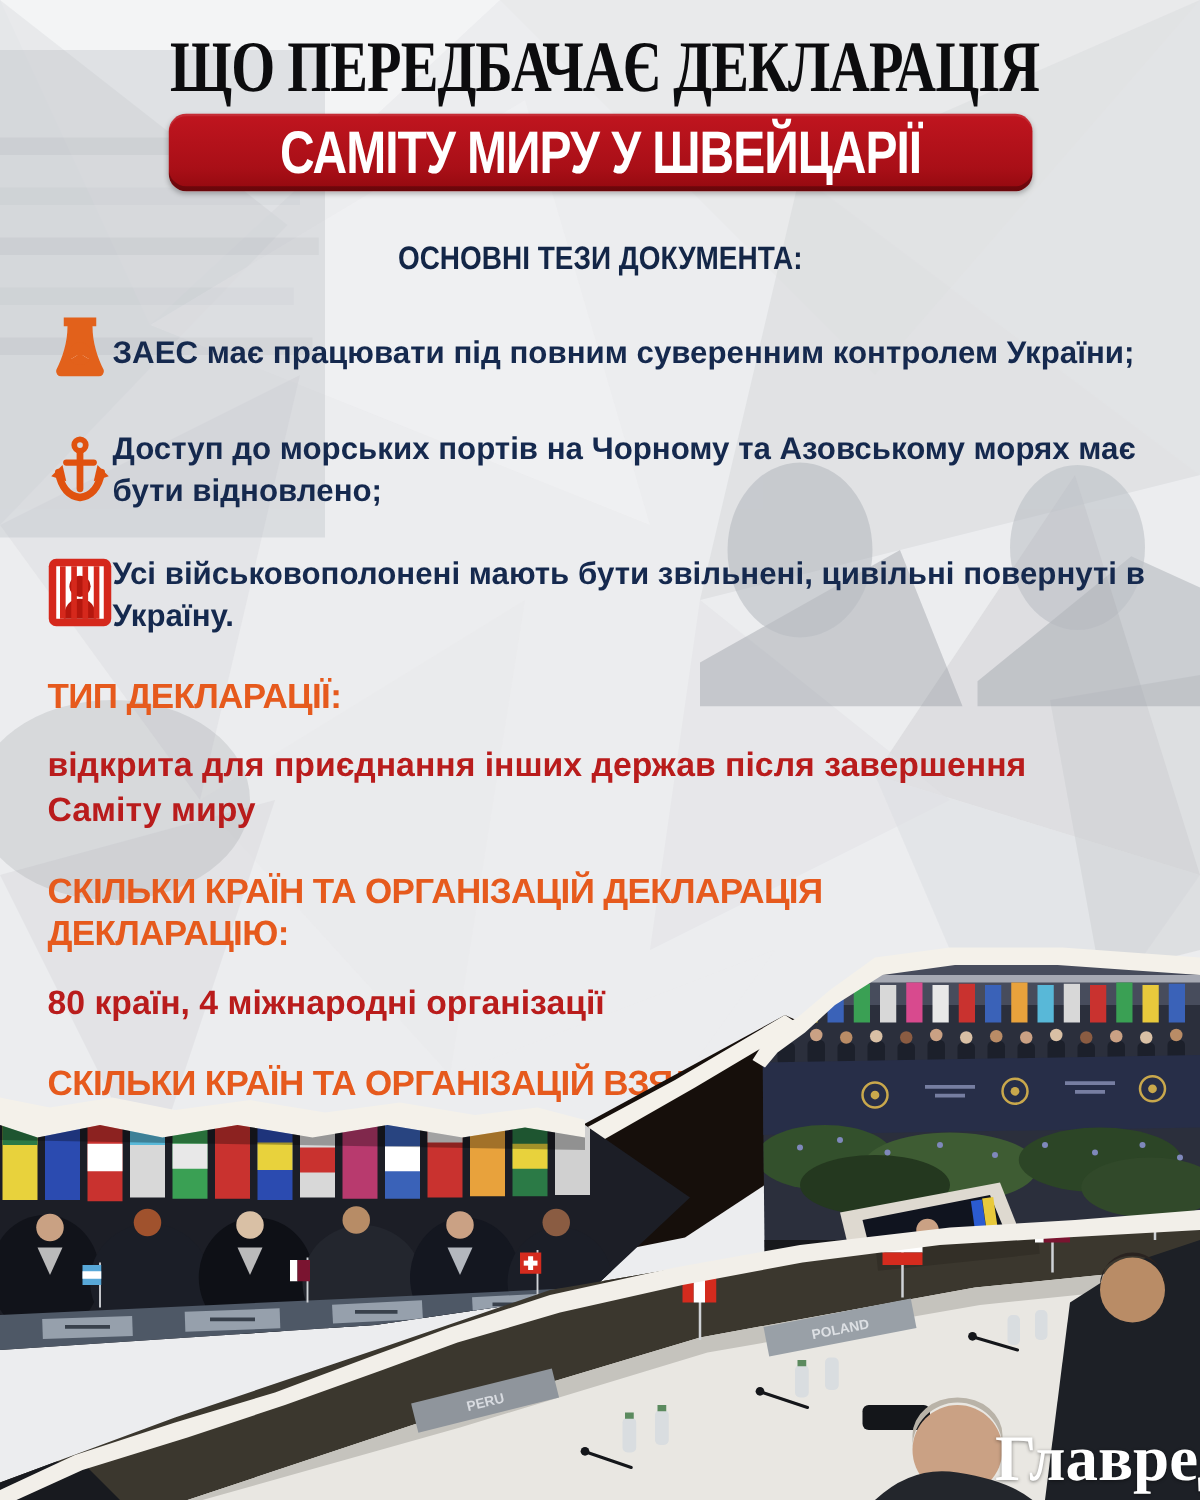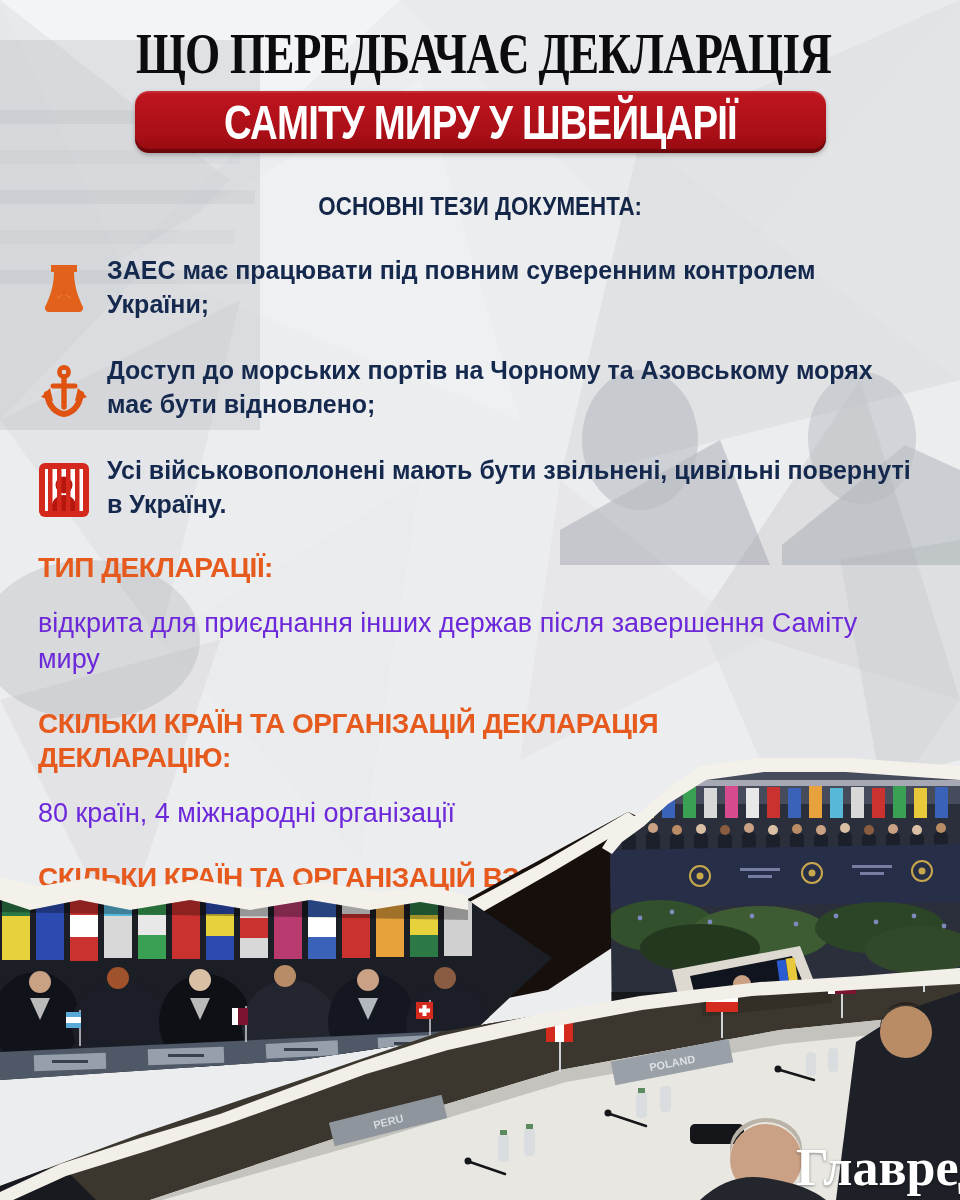--- a/index.html
+++ b/index.html
@@ -18,34 +18,34 @@
   .banner{
     width:691px;height:62px;margin:8px auto 0;
     background:linear-gradient(180deg,#c0151f 0%,#a90f17 70%,#93090f 100%);
     border-radius:14px;display:flex;align-items:center;justify-content:center;
     box-shadow:inset 0 -4px 0 rgba(0,0,0,.28), inset 0 2px 0 rgba(255,255,255,.10), 0 2px 4px rgba(0,0,0,.25);
   }
   .banner .cond{font-size:48px;font-weight:700;color:#ffffff;letter-spacing:-1px;transform:scaleX(.8);}
   h2.subhead{margin:38px 0 0;text-align:center;font-size:26px;font-weight:700;color:#132647;letter-spacing:0;}
   h2.subhead .cond{transform:scaleX(.86);}
   ul.theses{list-style:none;margin:28px 0 0;padding:0;}
-  li.thesis{display:flex;align-items:flex-end;gap:17px;margin-bottom:29px;}
+  li.thesis{display:flex;align-items:center;margin-bottom:29px;}
   li.thesis .ticon{flex:0 0 52px;height:60px;display:flex;align-items:flex-start;justify-content:center;}
   li.thesis p{
     margin:3px 0 0;font-size:25px;line-height:34px;font-weight:700;
     color:#15294e;max-width:845px;
   }
   .sections{margin-top:26px;}
   .sections h3{
     margin:30px 0 4px;font-size:28px;line-height:34px;font-weight:700;
     color:#e65a1d;letter-spacing:-.5px;max-width:730px;
   }
   .sections p{
-    margin:20px 0 0;font-size:27px;line-height:36px;font-weight:400;
-    color:#6d28d9;max-width:820px;
+    margin:20px 0 0;font-size:27px;line-height:36px;font-weight:700;
+    color:#b91c1c;max-width:820px;
   }
   svg.collage{position:absolute;top:730px;left:0;z-index:3;display:block;}
   .watermark{
     position:absolute;z-index:4;left:796px;top:1138px;
     font-family:"Liberation Serif",serif;font-weight:700;font-size:52px;color:#ffffff;
     text-shadow:0 1px 3px rgba(0,0,0,.45);
   }
 </style>
 </head>
 <body>

